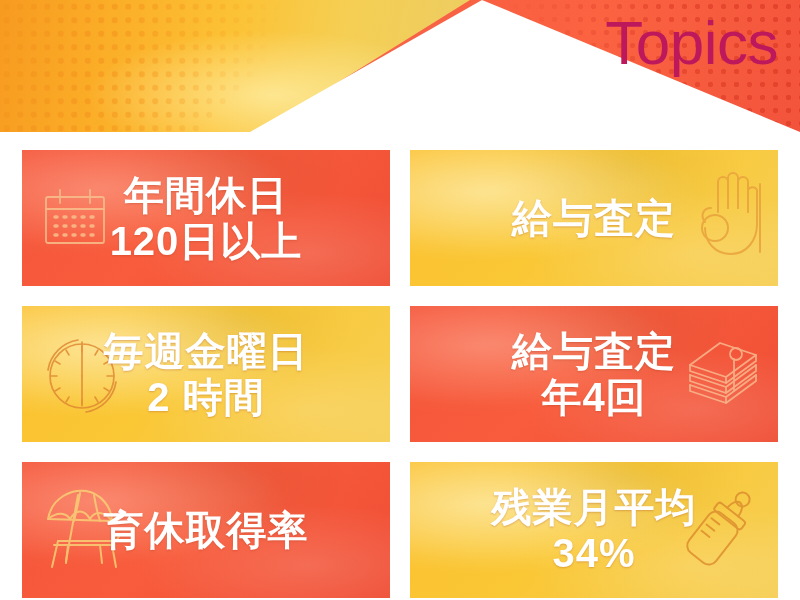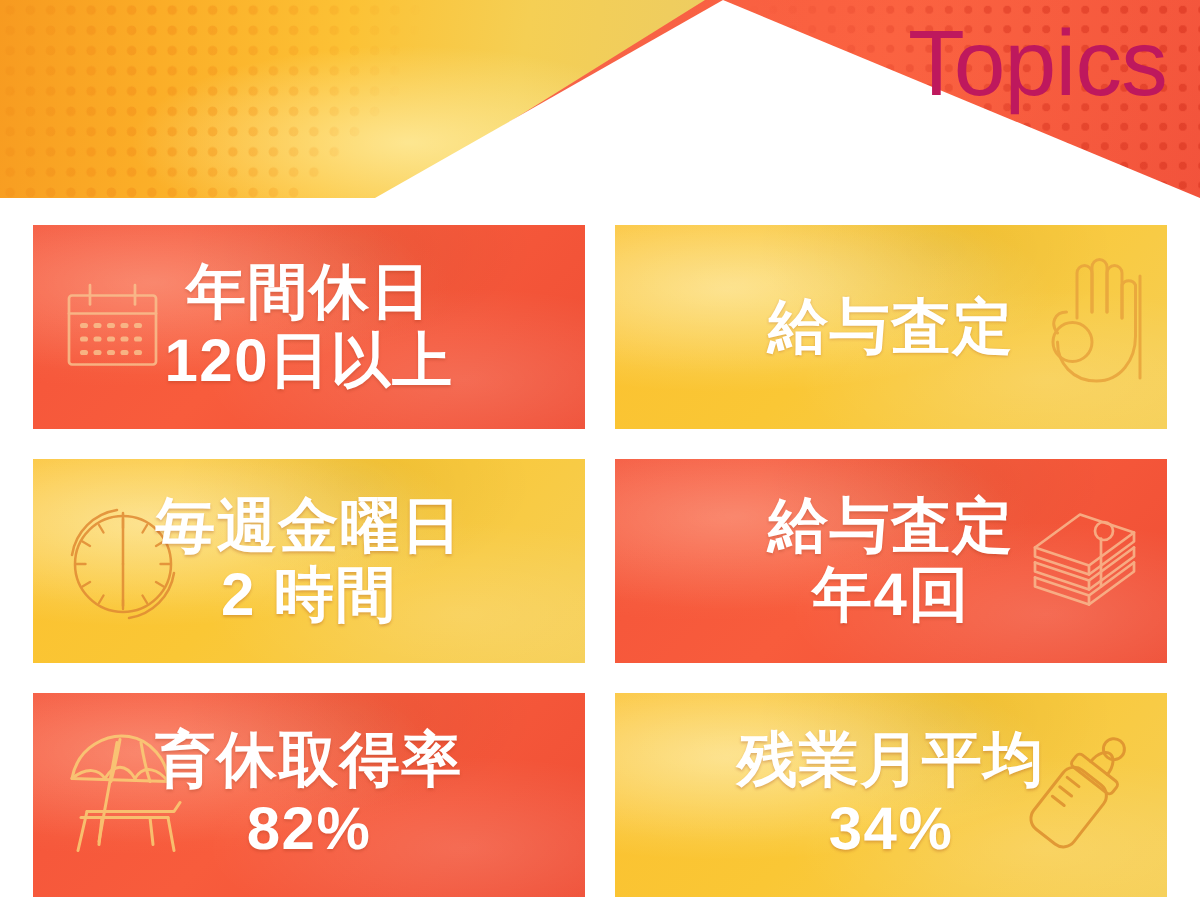--- a/index.html
+++ b/index.html
@@ -293,21 +293,20 @@
           <path d="M20 58 L78 58 L82 52"></path>
           <path d="M16 62 L74 62"></path>
           <line x1="20" y1="58" x2="14" y2="84"></line>
           <line x1="74" y1="62" x2="78" y2="84"></line>
           <line x1="30" y1="62" x2="28" y2="80"></line>
           <line x1="62" y1="62" x2="64" y2="80"></line>
         </svg>
       </div>
       <div class="card-text">
         <div class="line1">育休取得率</div>
-        <div class="line2">82%</div>
       </div>
     </div>
 
     <div class="card yellow">
       <div class="card-icon right">
         <svg width="96" height="96" viewBox="0 0 96 96" fill="none" stroke="#dd8f2e" stroke-width="2" stroke-linecap="round" stroke-linejoin="round">
           <g transform="rotate(38 48 48)">
             <rect x="30" y="34" width="34" height="50" rx="9"></rect>
             <rect x="30" y="26" width="34" height="10" rx="3"></rect>
             <path d="M40 26 C40 18 44 14 47 14 C50 14 54 18 54 26"></path>

